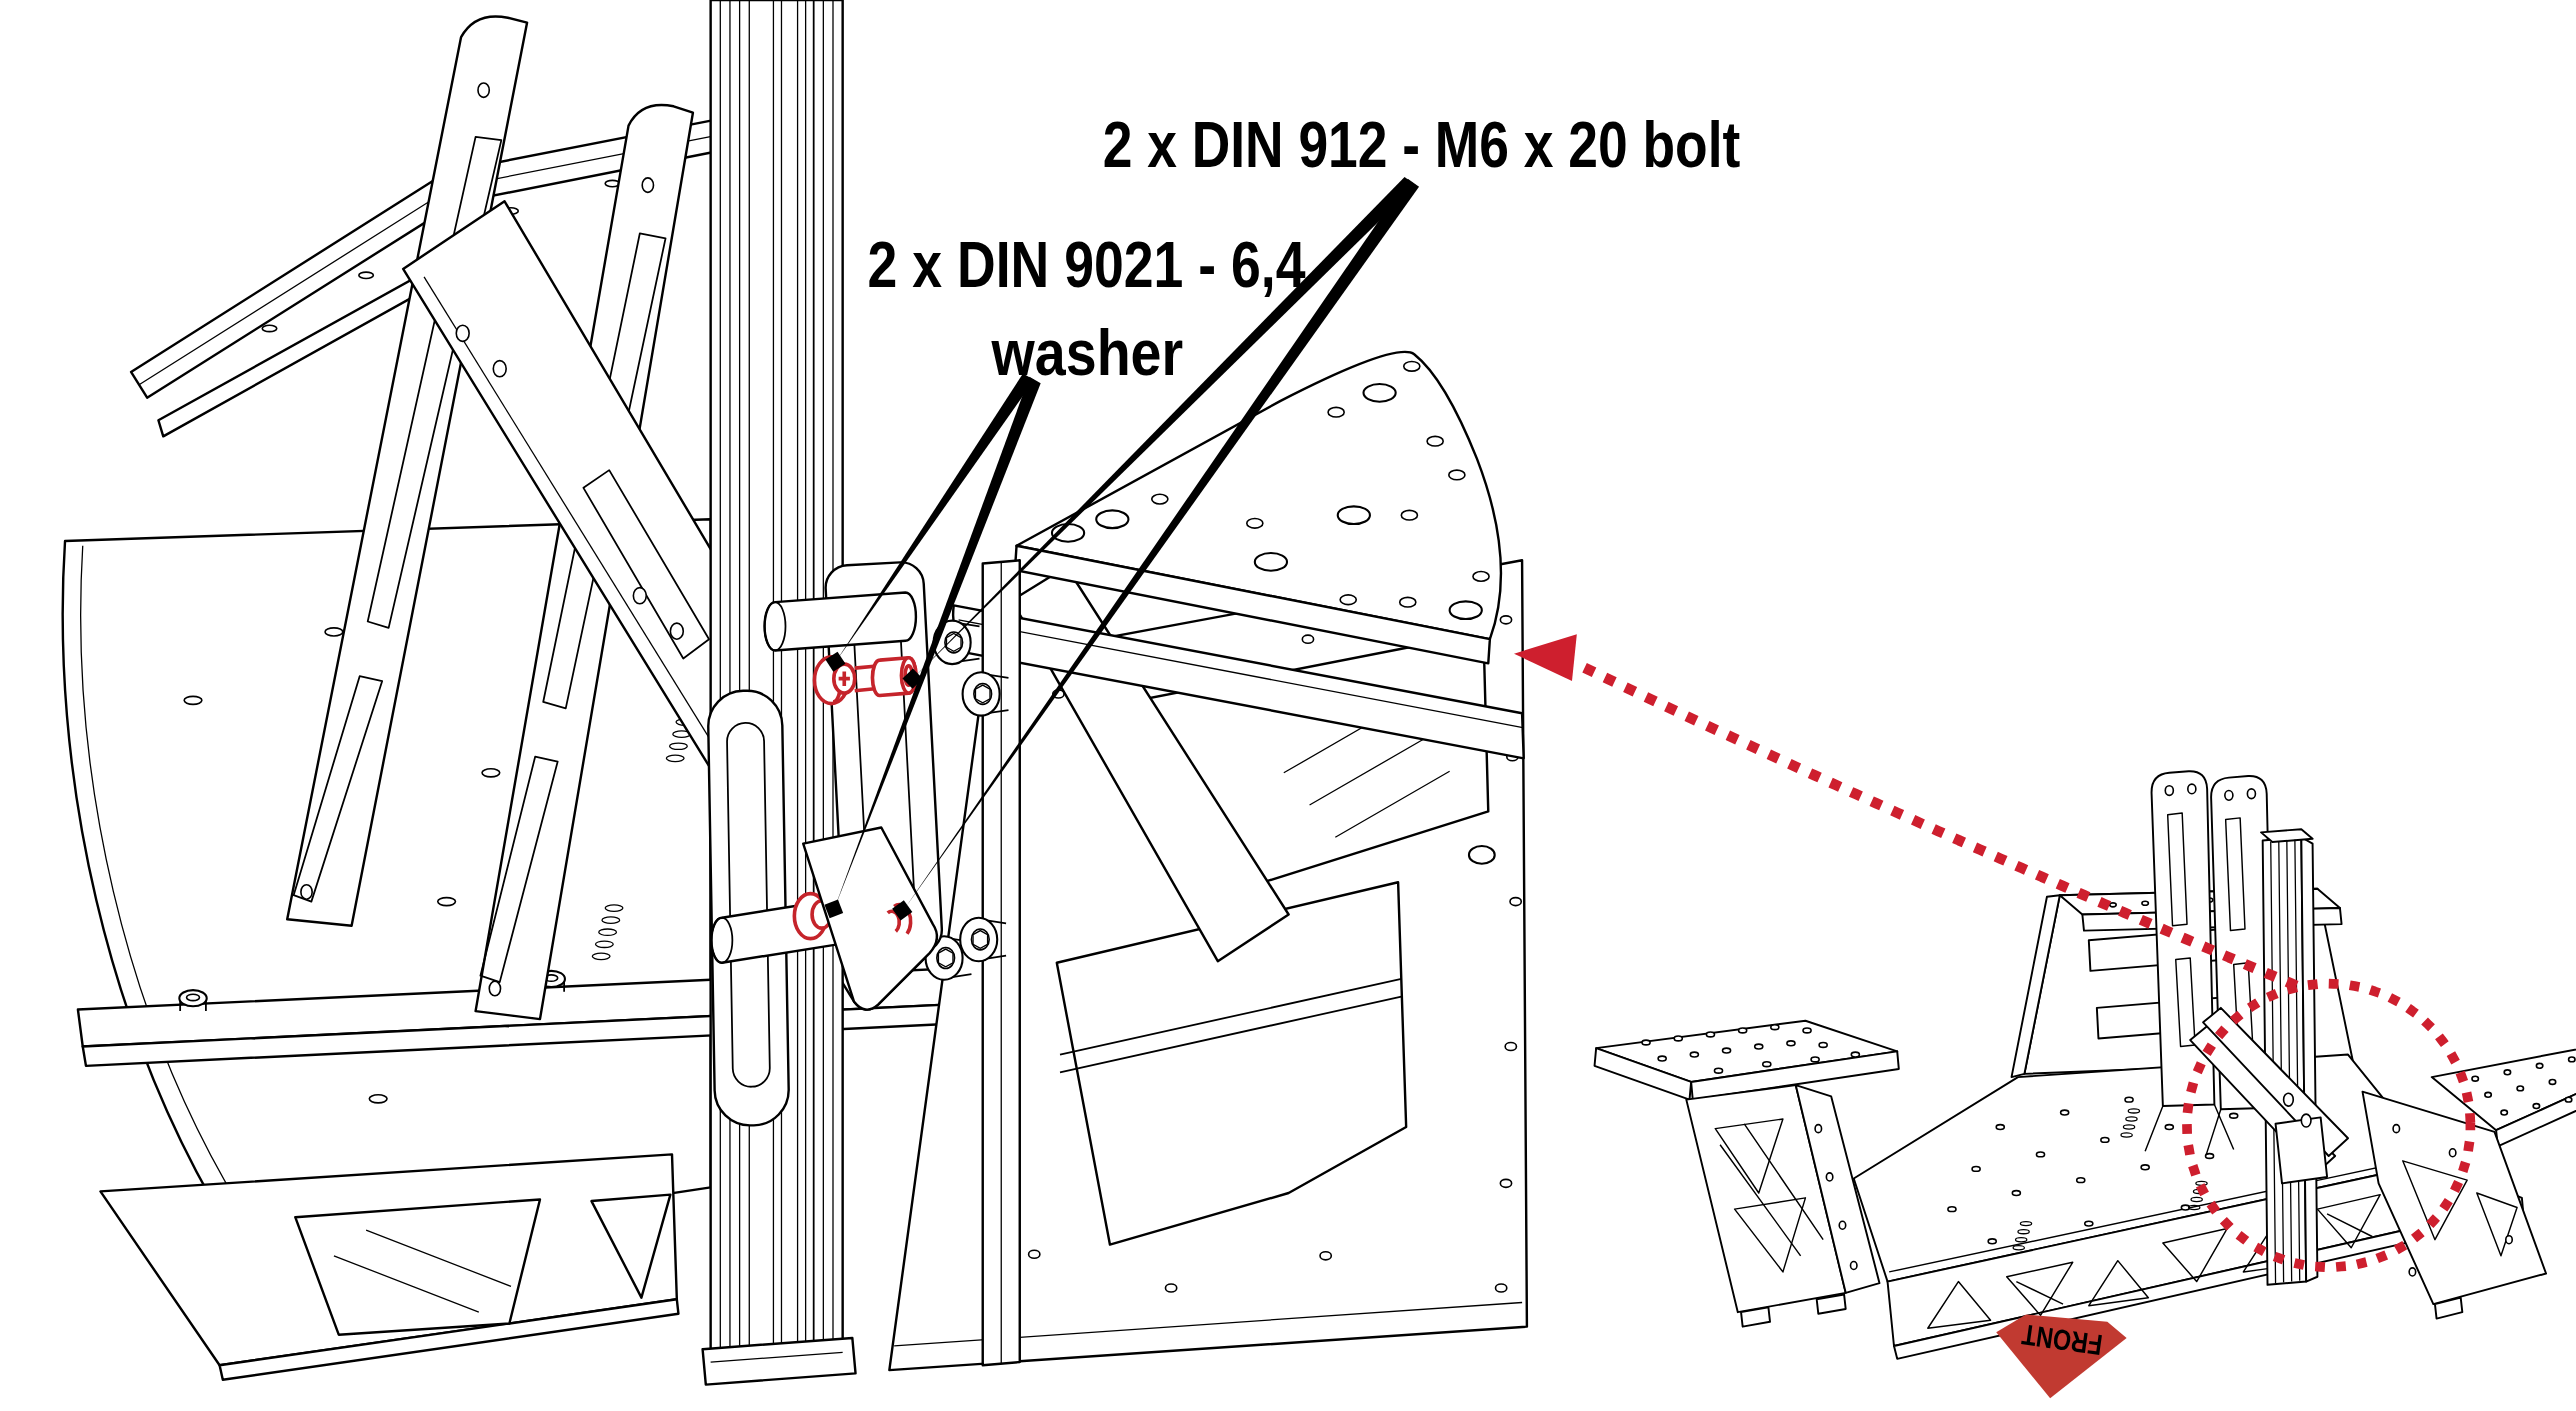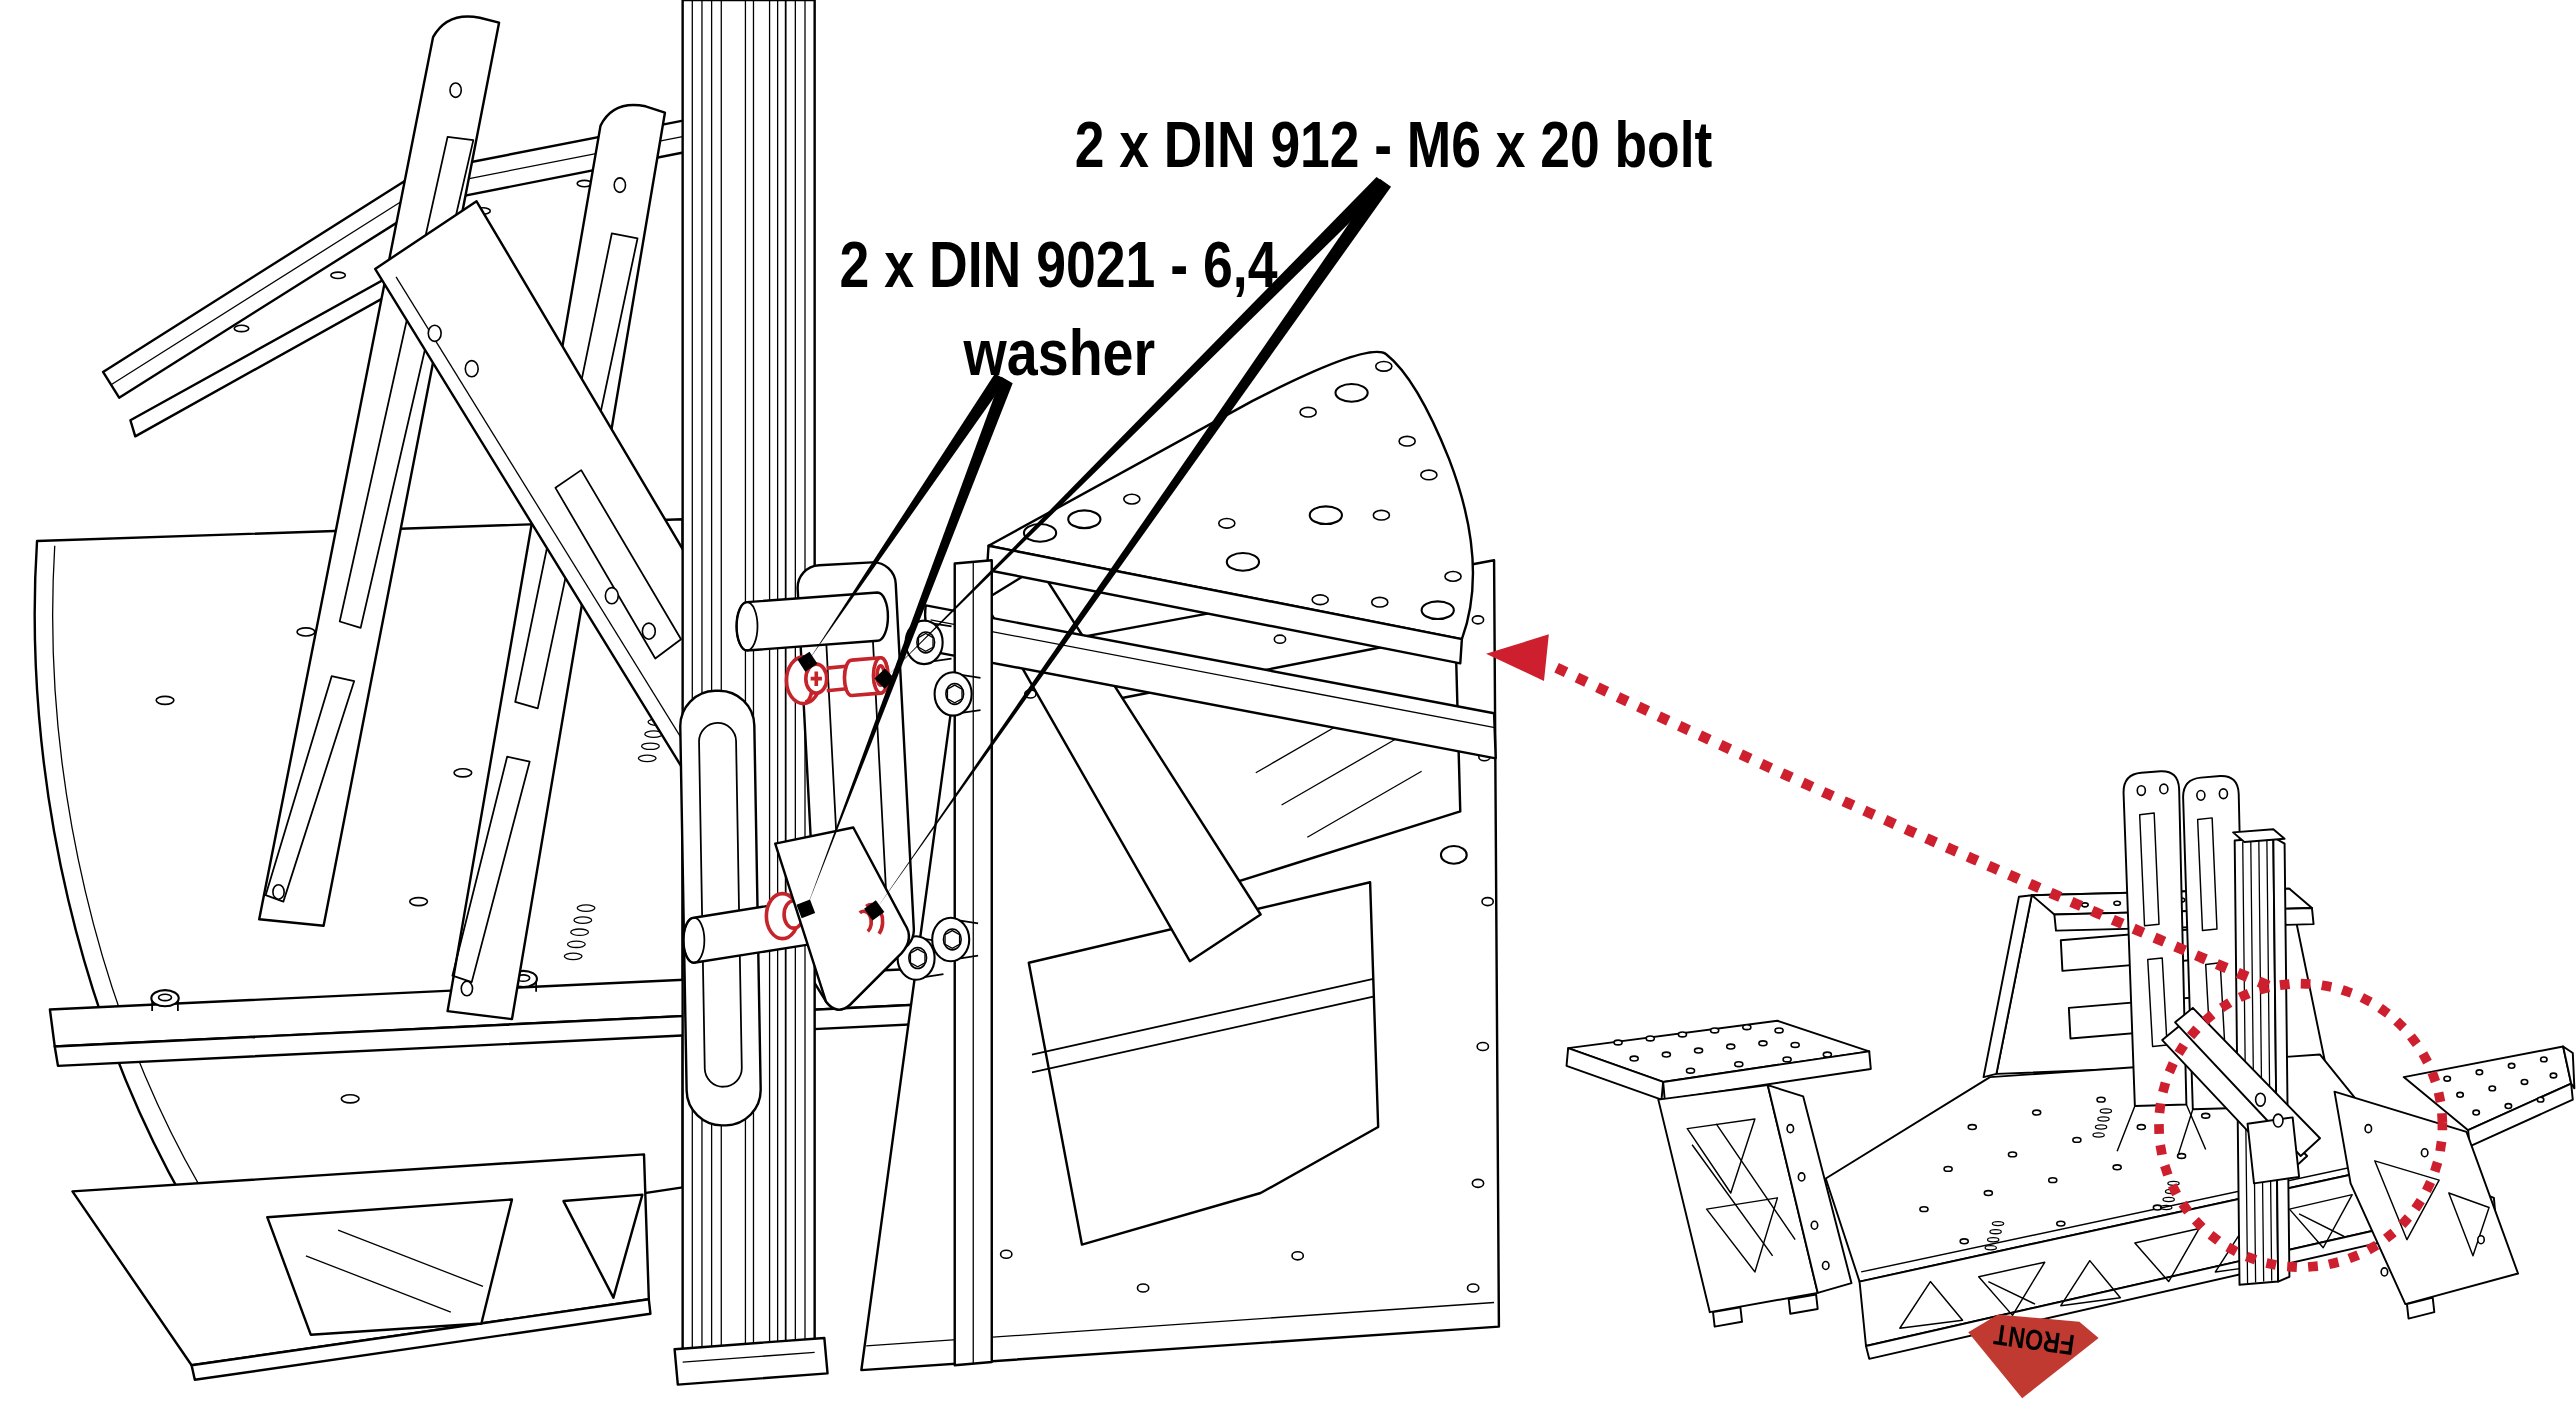--- a/index.html
+++ b/index.html
@@ -1,17 +1,17 @@
 <!DOCTYPE html>
 <html style="font-size:13px"><head>
 <meta charset="utf-8">
 <style>
   html,body{margin:0;padding:0;background:#ffffff;}
   body{width:2576px;height:1412px;overflow:hidden;}
-  #stage{width:2056px;height:1412px;position:relative;}
+  #stage{width:2056px;height:1412px;position:relative;padding-left:28px;}
   svg{display:block;}
   .s3 {fill:#ffffff;stroke:#000000;stroke-width:3;stroke-linejoin:round;}
   .s2 {fill:none;stroke:#000000;stroke-width:2.2;stroke-linejoin:round;}
   .s15{fill:none;stroke:#000000;stroke-width:1.6;}
   .hole {fill:#ffffff;stroke:#000000;stroke-width:2;}
   .holeb{fill:#ffffff;stroke:#000000;stroke-width:2.6;}
   .blk{fill:#000000;stroke:none;}
   .r3{fill:#ffffff;stroke:#000000;stroke-width:2.4;stroke-linejoin:round;}
   .r2{fill:none;stroke:#000000;stroke-width:1.8;stroke-linejoin:round;}
   .redpart{fill:#ffffff;stroke-width:4.5;}

